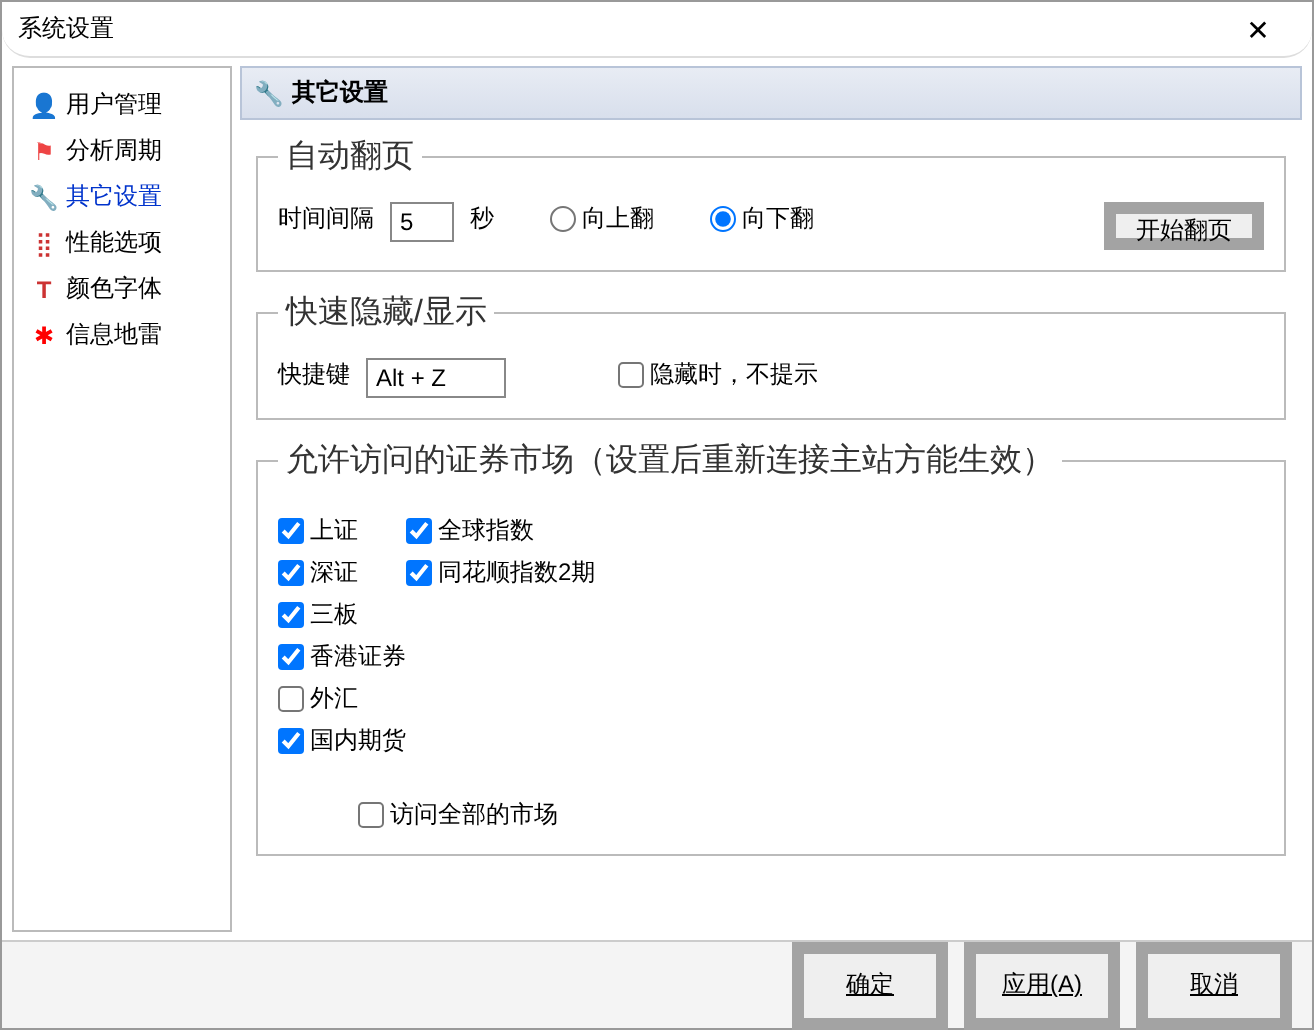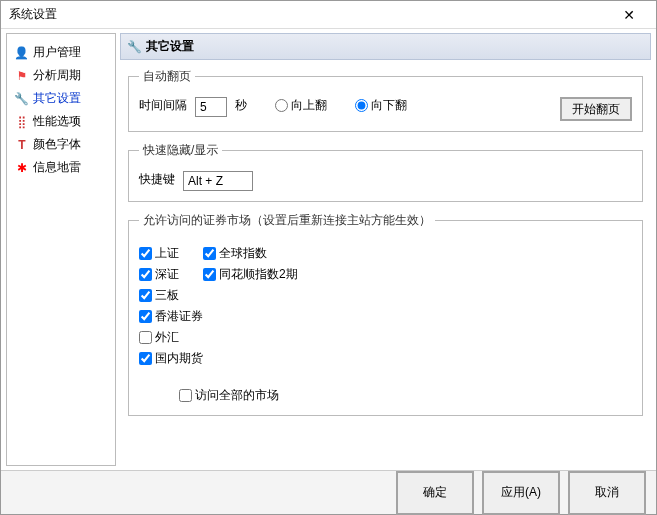--- a/index.html
+++ b/index.html
@@ -15,20 +15,21 @@
   background: #fff;
   border: 1px solid #999;
   display: flex; flex-direction: column;
 }
 .titlebar {
   height: 28px;
   background: #fff;
   border-bottom: 1px solid #ddd;
   display: flex; align-items: center;
   padding: 0 8px;
+  border-radius: 14px;
 }
 .titlebar .title { flex: 1; font-size: 12px; }
 .titlebar .close {
   width: 38px; height: 26px;
   display: flex; align-items: center; justify-content: center;
   font-size: 14px; font-family: Arial;
 }
 
 .body {
   flex: 1;
@@ -85,21 +86,21 @@
 }
 
 fieldset {
   border: 1px solid #bbb;
   margin-bottom: 10px;
   padding: 12px 10px 10px 10px;
   position: relative;
 }
 fieldset legend {
   padding: 0 4px;
-  font-size: 12px;
+  font-size: 16px;
   color: #333;
 }
 
 .row { display: flex; align-items: flex-start; gap: 8px; }
 .label { white-space: nowrap; }
 
 input[type="text"] {
   border: 1px solid #888;
   height: 20px;
   padding: 0 4px;
@@ -110,41 +111,41 @@
 
 .radio, .check {
   display: inline-flex; align-items: center; gap: 3px;
   cursor: default;
 }
 .radio input, .check input { margin: 0; }
 
 button.std {
   min-width: 70px; height: 24px;
   background: #efefef;
-  border: 2px solid #a3a3a3;
+  border: 6px solid #a3a3a3;
   font-family: inherit; font-size: 12px;
   padding: 0 10px;
 }
 
 .markets {
   display: flex; 
   margin-top: 4px;
 }
 .market-col { display: flex; flex-direction: column; gap: 4px; }
 
 .access-all { margin-top: 20px; margin-left: 40px; }
 
 .footer {
   height: 44px;
   border-top: 1px solid #ccc;
   display: flex; align-items: center; justify-content: flex-end;
   gap: 8px; padding: 0 10px;
   background: #f4f4f4;
 }
-.footer button { min-width: 78px; height: 44px; }
+.footer button { min-width: 78px; height: 44px; text-decoration: underline; }
 </style>
 </head>
 <body>
 
 <div class="window">
 
   <div class="titlebar">
     <span class="title">系统设置</span>
     <div class="close">✕</div>
   </div>
@@ -206,20 +207,24 @@
             <button class="std">开始翻页</button>
           </div>
         </fieldset>
 
         <fieldset>
           <legend>快速隐藏/显示</legend>
           <div class="row">
             <span class="label">快捷键</span>
             <input type="text" class="med" value="Alt + Z" style="">
             <span style="width:40px"></span>
+            <label class="check">
+              <input type="checkbox" style="">
+              <span>隐藏时，不提示</span>
+            </label>
           </div>
         </fieldset>
 
         <fieldset style="min-height:200px">
           <legend>允许访问的证券市场（设置后重新连接主站方能生效）</legend>
           <div class="markets">
             <div class="market-col">
               <label class="check">
                   <input type="checkbox" checked="" style="">
                   <span>上证</span>

